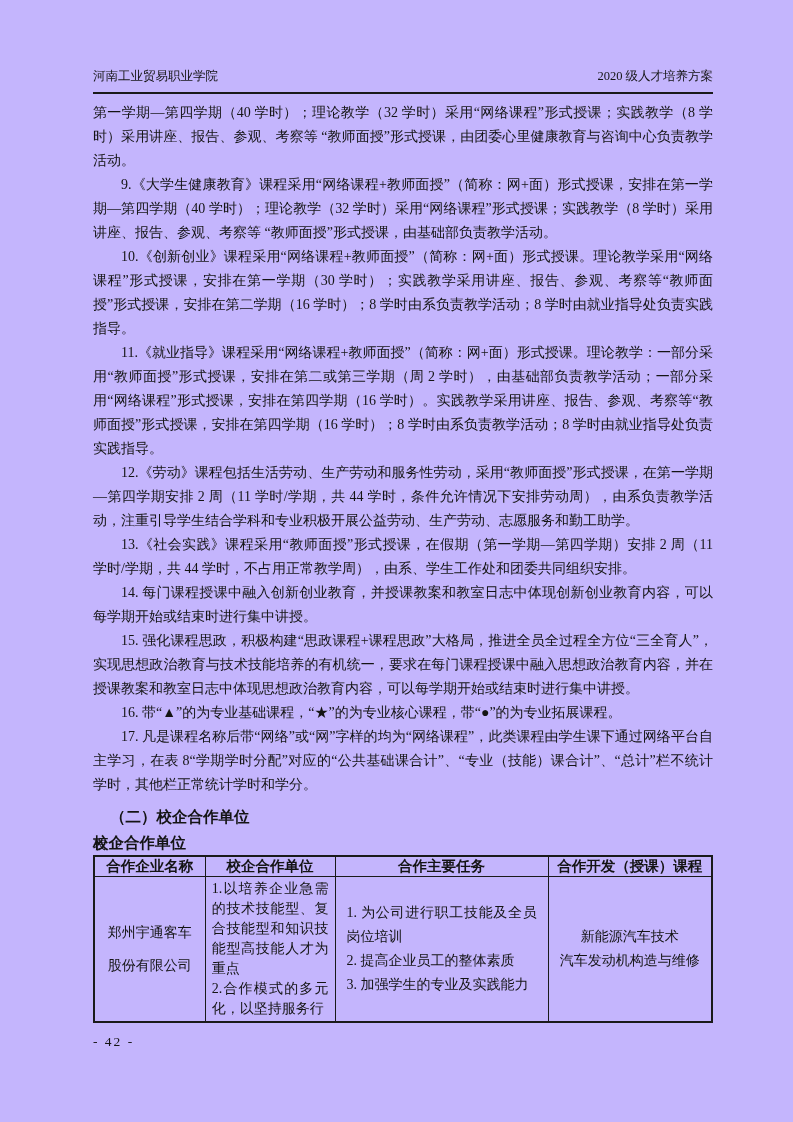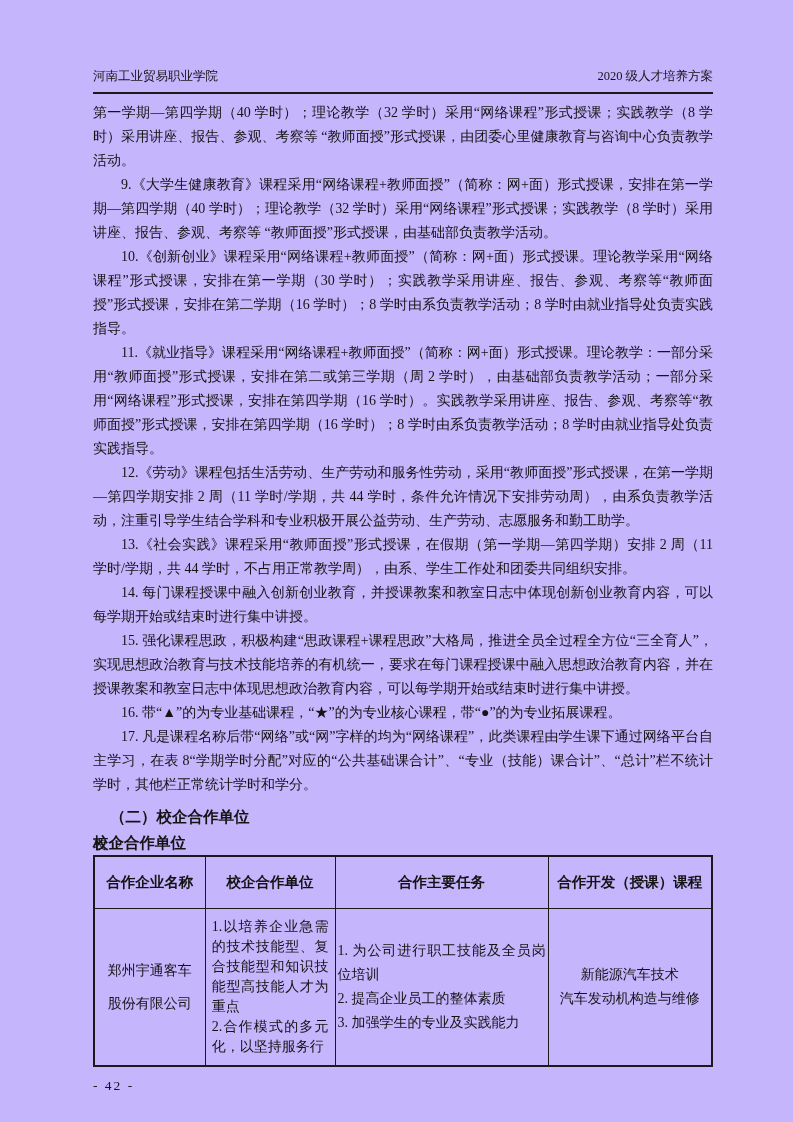--- a/index.html
+++ b/index.html
@@ -28,29 +28,29 @@
     display:block;text-align:left;font-size:15.5px;font-weight:bold;
     font-family:"Liberation Sans","DejaVu Sans",sans-serif;padding-top:1px;
   }
   table.coop{
     width:100%;border-collapse:collapse;border:2px solid #1a1a1a;
     table-layout:fixed;
   }
   table.coop th,table.coop td{border:1px solid #1a1a1a;}
   table.coop th{
     font-family:"Liberation Sans","DejaVu Sans",sans-serif;
-    font-size:14.5px;font-weight:bold;padding:16px 2px;
+    font-size:14.5px;font-weight:bold;padding:0 2px;
   }
   table.coop td{font-size:14px;vertical-align:middle;}
   td.company{text-align:center;line-height:33px;white-space:pre-line;padding:2px;}
   td.goals{
     vertical-align:top;text-align:justify;line-height:20px;
-    white-space:pre-line;padding:8px 6px;
+    white-space:pre-line;padding:2px 6px;
   }
-  td.tasks{text-align:justify;line-height:24px;white-space:pre-line;padding:2px 2px;margin-top:8px;}
+  td.tasks{text-align:justify;line-height:24px;white-space:pre-line;padding:2px 11px;margin-top:8px;}
   td.courses{text-align:center;line-height:24px;white-space:pre-line;padding:2px;}
   .footer{margin-top:11px;font-size:13.5px;letter-spacing:2px;}
 </style>
 </head>
 <body>
 
 <div class="page">
   <div class="content">
 
     <div class="header">

